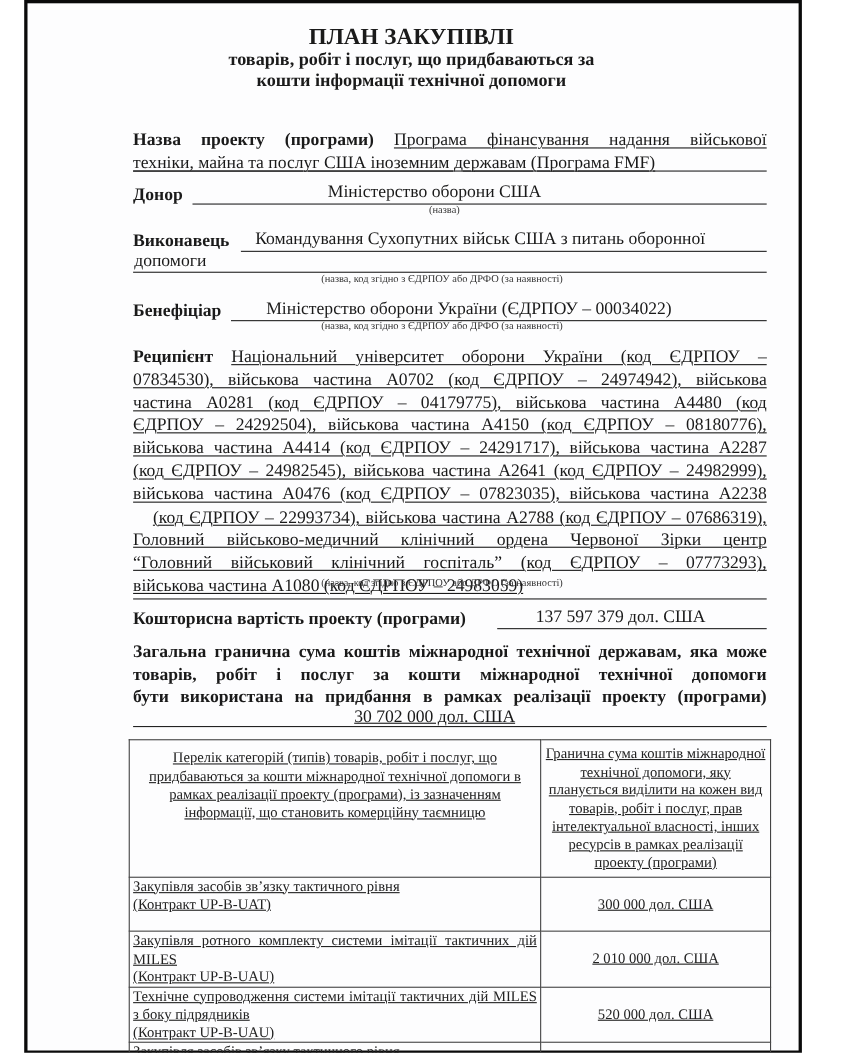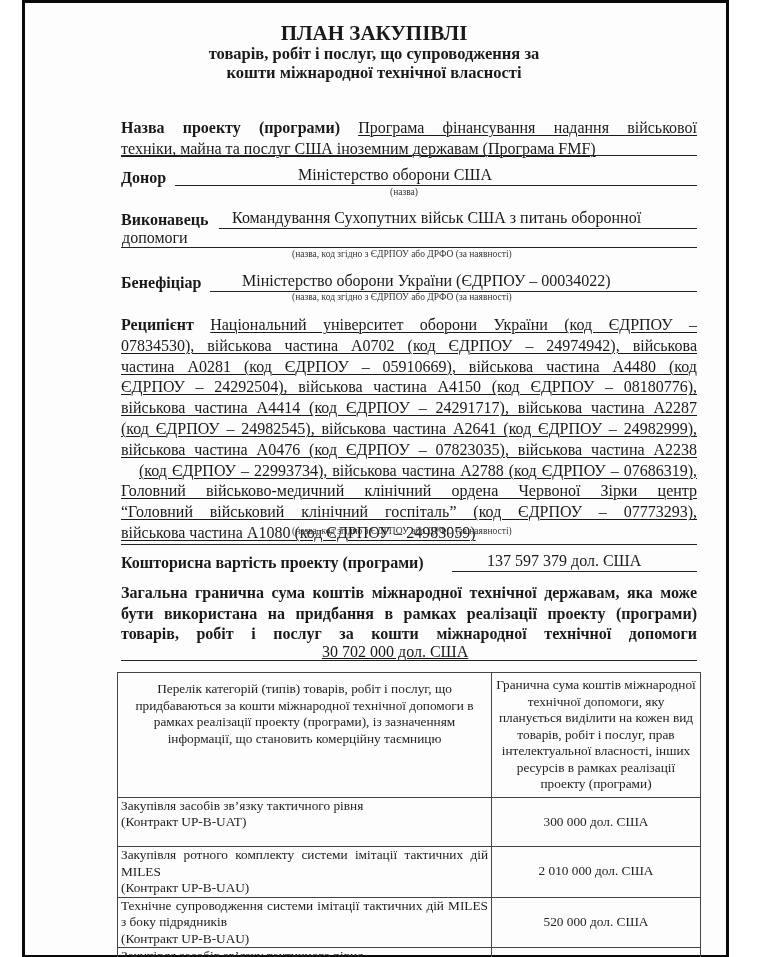--- a/index.html
+++ b/index.html
@@ -74,20 +74,21 @@
       width: 584px;
       border-collapse: collapse;
       font-size: 13.3px;
       line-height: 16.5px;
       color: #222;
     }
     table.plan td, table.plan th {
       border: 1px solid #444;
       vertical-align: top;
       font-weight: normal;
+      text-decoration: underline;
     }
     table.plan th {
       text-align: center;
       padding: 4px 6px 2px 6px;
     }
     table.plan td.cat {
       text-align: justify;
       padding: 0 3px 0 3px;
       width: 345px;
     }
@@ -96,22 +97,22 @@
       padding: 16px 3px;
     }
   </style>
 </head>
 <body>
 
 <div class="page-frame"></div>
 
 <div class="title-block">
   <div class="t1">ПЛАН ЗАКУПІВЛІ</div>
-  <div>товарів, робіт і послуг, що супроводження за</div>
-  <div>кошти міжнародної технічної власності</div>
+  <div>товарів, робіт і послуг, що придбаваються за</div>
+  <div>кошти інформації технічної допомоги</div>
 </div>
 
 <div class="field justify" style="top:117px;">
   <div style="text-align-last:justify;">
     <span class="lbl">Назва проекту (програми)</span>
     <span class="val">Програма фінансування надання військової</span>
   </div>
   <div>
     <span class="val">техніки, майна та послуг США іноземним державам (Програма FMF)</span>
   </div>
@@ -142,43 +143,43 @@
 <div class="inline-val" style="left:242px; top:272px;">Міністерство оборони України (ЄДРПОУ – 00034022)</div>
 <div class="uline" style="left:210px; width:487px; top:291px;"></div>
 <div class="caption" style="left:292px; top:292px;">(назва, код згідно з ЄДРПОУ або ДРФО (за наявності)</div>
 
 <div class="field" style="top:315px; line-height:20.8px;">
   <div style="text-align:justify; text-align-last:justify;">
     <span class="lbl">Реципієнт</span>
     <span class="val">Національний університет оборони України (код ЄДРПОУ –</span>
   </div>
   <div class="val" style="text-align:justify; text-align-last:justify;">07834530), військова частина А0702 (код ЄДРПОУ – 24974942), військова</div>
-  <div class="val" style="text-align:justify; text-align-last:justify;">частина А0281 (код ЄДРПОУ – 05910669), військова частина А4480 (код</div>
+  <div class="val" style="text-align:justify; text-align-last:justify;">частина А0281 (код ЄДРПОУ – 04179775), військова частина А4480 (код</div>
   <div class="val" style="text-align:justify; text-align-last:justify;">ЄДРПОУ – 24292504), військова частина А4150 (код ЄДРПОУ – 08180776),</div>
   <div class="val" style="text-align:justify; text-align-last:justify;">військова частина А4414 (код ЄДРПОУ – 24291717), військова частина А2287</div>
   <div class="val" style="text-align:justify; text-align-last:justify;">(код ЄДРПОУ – 24982545), військова частина А2641 (код ЄДРПОУ – 24982999),</div>
   <div class="val" style="text-align:justify; text-align-last:justify;">військова частина А0476 (код ЄДРПОУ – 07823035), військова частина А2238</div>
   <div class="val" style="text-align:justify; text-align-last:justify;margin-left:18px;">(код ЄДРПОУ – 22993734), військова частина А2788 (код ЄДРПОУ – 07686319),</div>
   <div class="val" style="text-align:justify; text-align-last:justify;">Головний військово-медичний клінічний ордена Червоної Зірки центр</div>
   <div class="val" style="text-align:justify; text-align-last:justify;">“Головний військовий клінічний госпіталь” (код ЄДРПОУ – 07773293),</div>
   <div class="val">військова частина А1080 (код ЄДРПОУ – 24983059)</div>
 </div>
 <div class="uline" style="left:121px; width:576px; top:544px;"></div>
 <div class="caption" style="left:292px; top:526px;">(назва, код згідно з ЄДРПОУ або ДРФО (за наявності)</div>
 
 <div class="field" style="top:552px;">
   <span class="lbl">Кошторисна вартість проекту (програми)</span>
 </div>
 <div class="inline-val" style="left:487px; top:552px;">137 597 379 дол. США</div>
 <div class="uline" style="left:452px; width:245px; top:571px;"></div>
 
 <div class="field lbl" style="top:583px; line-height:20.5px;">
   <div style="text-align:justify; text-align-last:justify;">Загальна гранична сума коштів міжнародної технічної державам, яка може</div>
+  <div style="text-align:justify; text-align-last:justify;">товарів, робіт і послуг за кошти міжнародної технічної допомоги</div>
   <div style="text-align:justify; text-align-last:justify;">бути використана на придбання в рамках реалізації проекту (програми)</div>
-  <div style="text-align:justify; text-align-last:justify;">товарів, робіт і послуг за кошти міжнародної технічної допомоги</div>
 </div>
 <div class="inline-val" style="left:322px; top:643px; text-decoration:underline;">30 702 000 дол. США</div>
 <div class="uline" style="left:121px; width:576px; top:660px;"></div>
 
 <table class="plan">
   <tbody>
       <tr style="height:100px;">
     <th style="width:345px; padding:8px 14px 2px 14px;">Перелік категорій (типів) товарів, робіт і послуг, що придбаваються за кошти міжнародної технічної допомоги в рамках реалізації проекту (програми), із зазначенням інформації, що становить комерційну таємницю</th>
     <th style="padding:4px 4px;margin-left:34px;">Гранична сума коштів міжнародної технічної допомоги, яку планується виділити на кожен вид товарів, робіт і послуг, прав інтелектуальної власності, інших ресурсів в рамках реалізації проекту (програми)</th>
   </tr>

